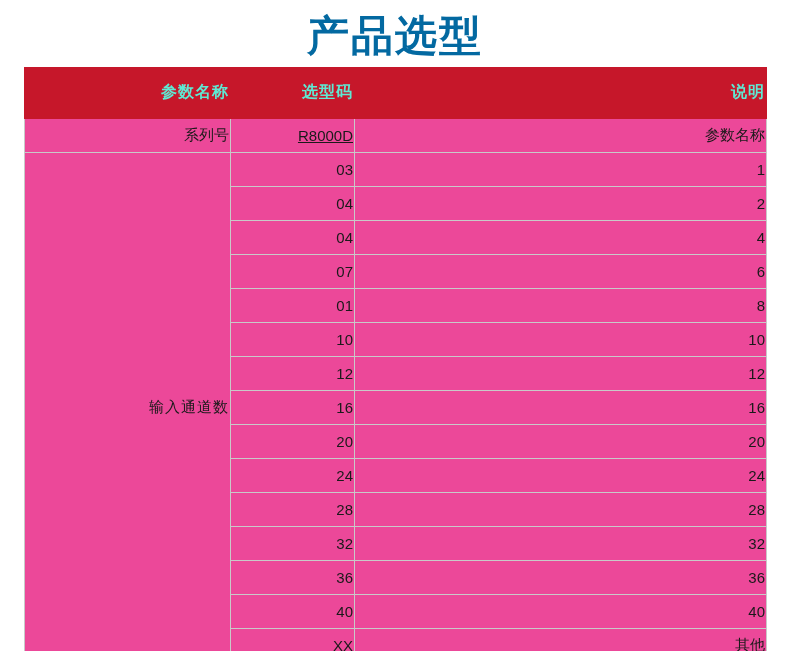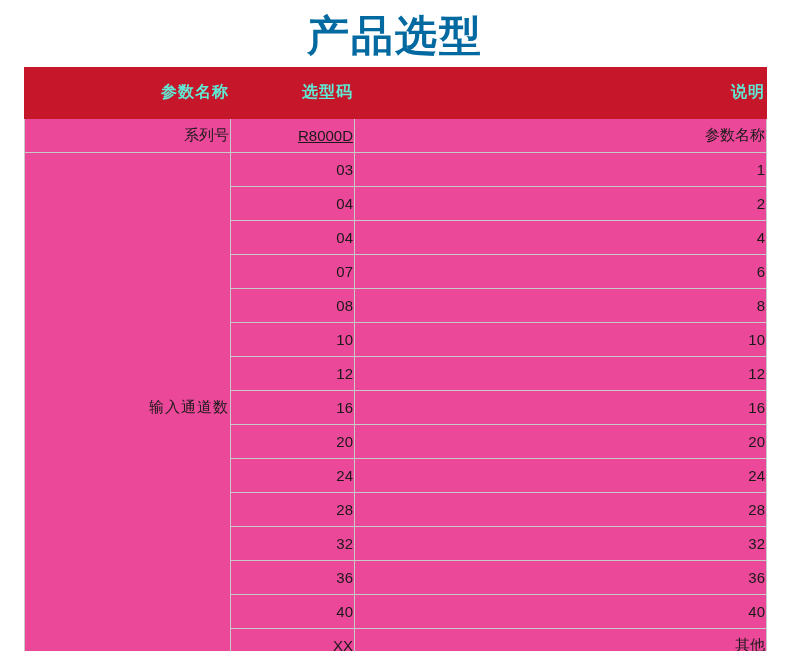--- a/index.html
+++ b/index.html
@@ -115,21 +115,21 @@
         </tr>
         <tr>
           <td>04</td>
           <td>4</td>
         </tr>
         <tr>
           <td>07</td>
           <td>6</td>
         </tr>
         <tr>
-          <td>08</td>
+          <td>01</td>
           <td>8</td>
         </tr>
         <tr>
           <td>10</td>
           <td>10</td>
         </tr>
         <tr>
           <td>12</td>
           <td>12</td>
         </tr>

